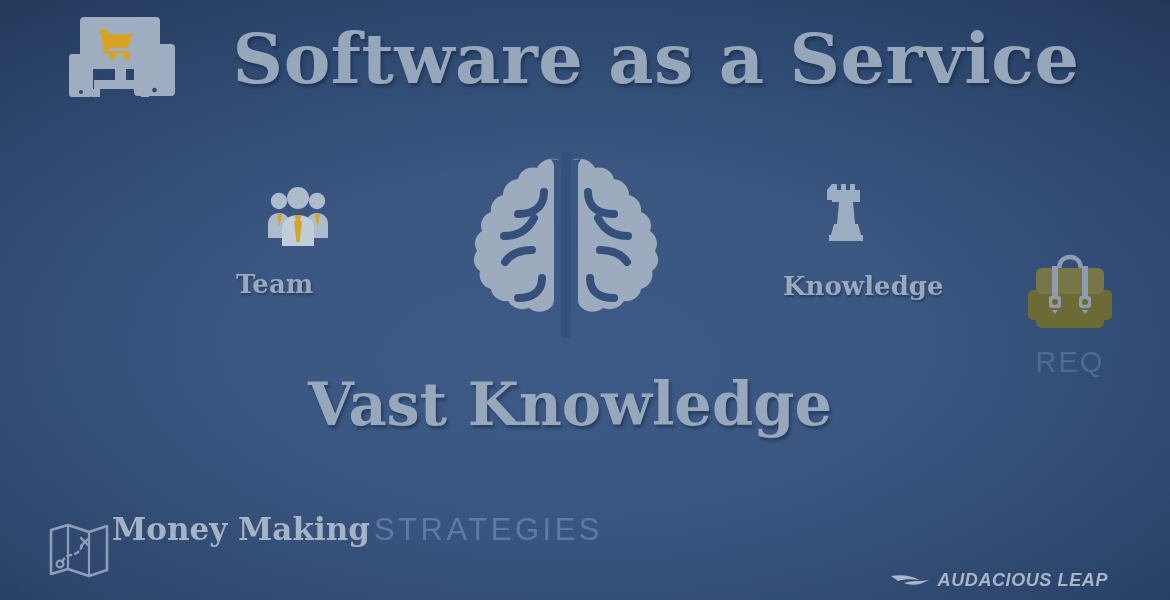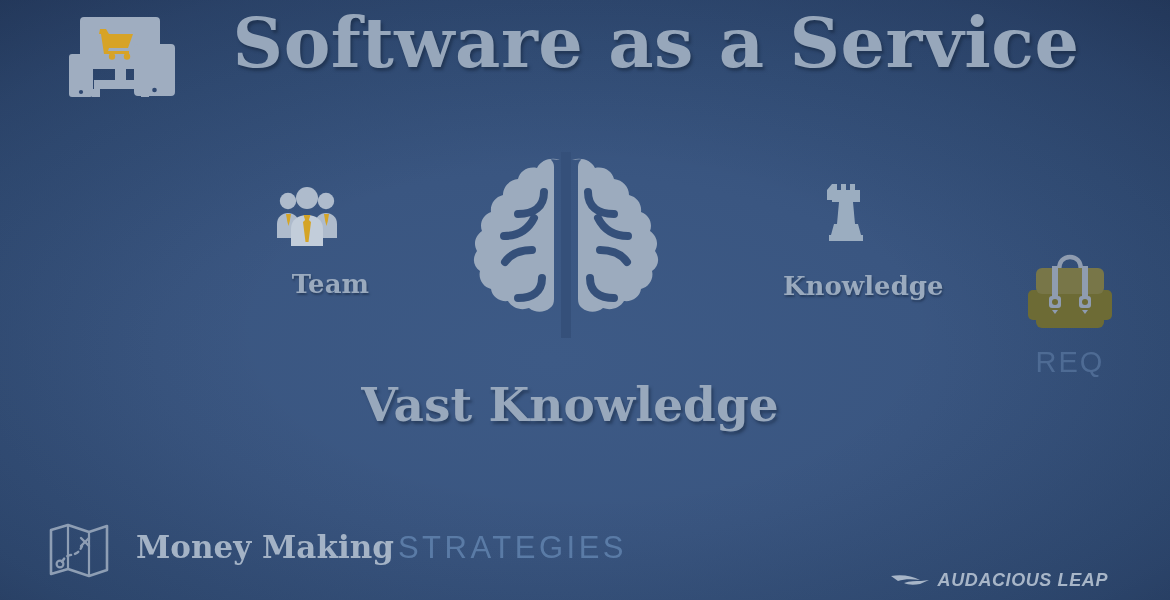--- a/index.html
+++ b/index.html
@@ -32,21 +32,21 @@
       rgba(0,0,0,0) 35%,
       rgba(10,22,42,0.18) 78%,
       rgba(8,18,36,0.34) 100%);
     pointer-events: none;
   }
 
   
   .title {
     position: absolute;
     left: 186px;
-    top: 0;
+    top: 16px;
     width: 940px;
     text-align: center;
     font-family: "DejaVu Serif", serif;
     font-weight: bold;
     font-size: 70px;
     line-height: 86px;
     letter-spacing: 0.5px;
     color: #97a7bb;
     text-shadow: 2px 3px 3px rgba(22,38,62,0.55);
     white-space: nowrap;
@@ -70,34 +70,34 @@
     height: 186px;
   }
   .vast-label {
     position: absolute;
     left: 285px;
     top: 376px;
     width: 570px;
     text-align: center;
     font-family: "DejaVu Serif", serif;
     font-weight: bold;
-    font-size: 47px;
+    font-size: 59px;
     line-height: 58px;
     color: #98a8bc;
     text-shadow: 2px 3px 3px rgba(22,38,62,0.5);
     white-space: nowrap;
   }
 
   
   .team-block {
     position: absolute;
-    left: 245px;
+    left: 236px;
     top: 186px;
     width: 124px;
-    text-align: right;
+    text-align: left;
   }
   .team-icon { width: 64px; height: 62px; display: block; margin: 0 auto; }
   .feature-label {
     font-family: "DejaVu Serif", serif;
     font-weight: bold;
     font-size: 26px;
     line-height: 32px;
     color: #9aaabe;
     text-shadow: 1px 2px 2px rgba(22,38,62,0.5);
     margin-top: 20px;
@@ -134,22 +134,22 @@
     margin-top: 12px;
     white-space: nowrap;
   }
 
   
   .mm-logo {
     position: absolute;
     left: 48px;
     top: 512px;
     display: flex;
-    align-items: center;
-    gap: 26px;
+    align-items: flex-start;
+    gap: 2px;
   }
   .map-icon { width: 62px; height: 62px; flex: none; margin-top: 8px; }
   .mm-text { display: block; }
   .mm-line1 {
     font-family: "DejaVu Serif", serif;
     font-weight: bold;
     font-size: 31px;
     line-height: 34px;
     color: #a4b3c6;
     white-space: nowrap;

